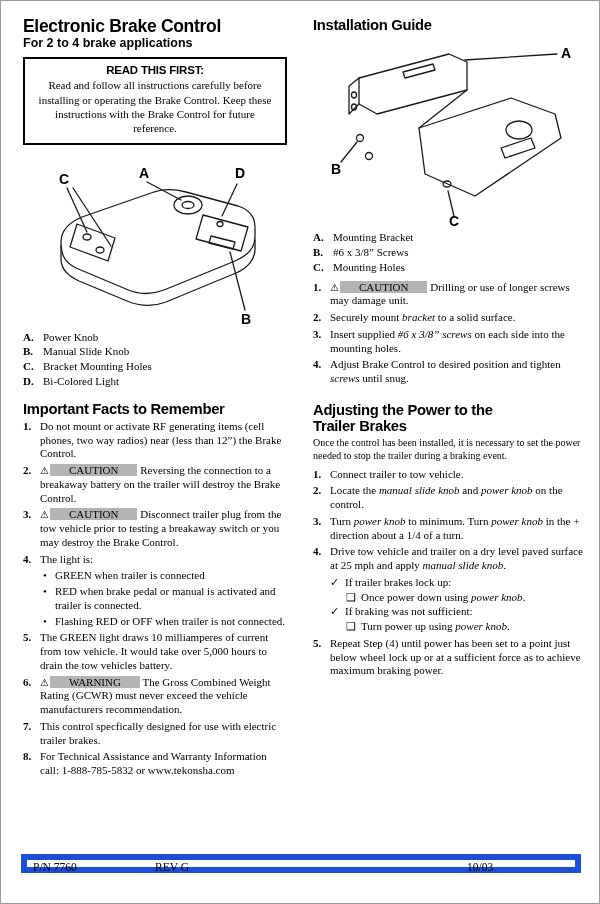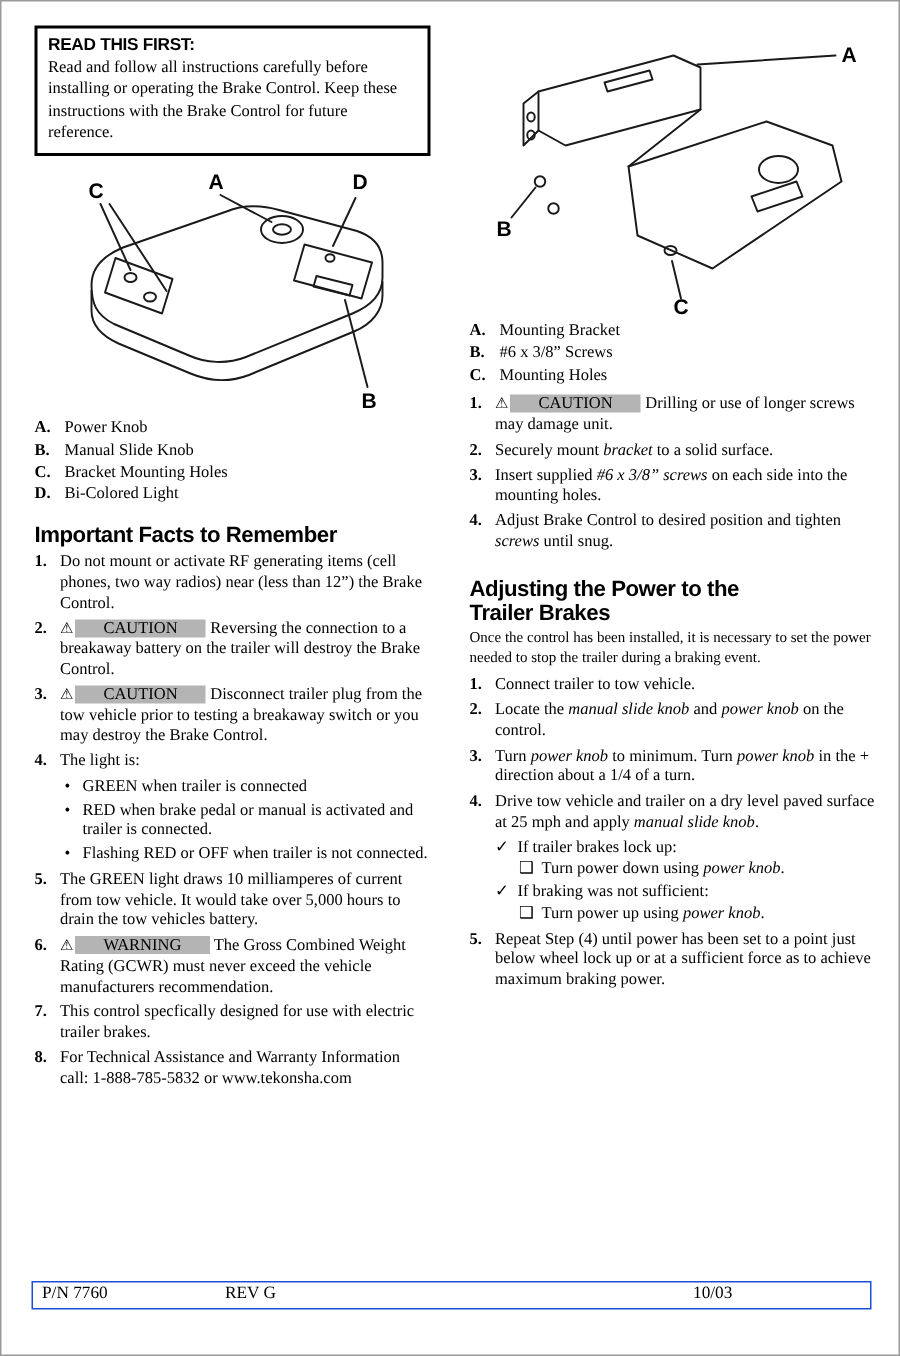--- a/index.html
+++ b/index.html
@@ -6,21 +6,21 @@
   html,body { background:#e8e8e8; }
   body { width:600px; height:904px; font-family:"Liberation Serif", serif; color:#000; }
   .page { position:relative; width:600px; height:904px; background:#fff; border:1px solid #9a9a9a; overflow:hidden; }
   .col-left  { position:absolute; left:22px;  top:16px; width:264px; }
   .col-right { position:absolute; left:312px; top:16px; width:270px; }
 
   h1, h2, h3 { font-family:"Liberation Sans", sans-serif; font-weight:bold; letter-spacing:-0.3px; }
   h1 { font-size:17.5px; line-height:1.05; }
   .subtitle { font-family:"Liberation Sans", sans-serif; font-weight:bold; font-size:12.5px; margin:1px 0 7px; }
   h2 { font-size:14.8px; line-height:1.1; margin:0 0 3px; }
-  .readbox { border:2px solid #000; padding:5px 7px 7px; margin-bottom:2px; }
+  .readbox { border:2px solid #000; padding:5px 7px 7px; margin-bottom:13px;text-align:center; }
   .readbox h3 { font-size:11.5px; margin-bottom:2px; letter-spacing:-0.2px; }
   .readbox p { font-size:11px; line-height:1.3; }
 
   .li { display:flex; font-size:11px; line-height:1.25; margin-bottom:3px; }
   .num { flex:0 0 17px; font-weight:bold; }
   .key { flex:0 0 20px; font-weight:bold; }
   .txt { flex:1; }
   .complist { margin:3px 0 6px; }
   .complist .li { margin-bottom:1px; }
   .bullet-row { margin-left:20px; margin-bottom:2px; }
@@ -33,33 +33,35 @@
   .it { font-style:italic; }
   [data-name="warning-icon"] { font-size:10px; margin-right:1px; }
 
   .intro { font-size:10px; line-height:1.27; margin:0 0 5px; }
   .steps { margin-bottom:4px; }
 
   svg { display:block; margin:2px 0; }
   svg path, svg line, svg ellipse, svg circle { stroke:#1a1a1a; fill:none; stroke-width:1.3; stroke-linejoin:round; stroke-linecap:round; }
   svg text { fill:#000; stroke:none; font-family:"Liberation Sans", sans-serif; font-weight:bold; font-size:14px; }
 
-  .pn-box { position:absolute; left:20px; right:18px; bottom:30px; height:19px; border:1px solid #1d4ed8; }
+  .pn-box { position:absolute; left:20px; right:18px; bottom:30px; height:19px; border:6px solid #1d4ed8; }
   .pn-box span { position:absolute; top:1px; font-size:11.5px; }
   .pn  { left:6px; }
   .rev { left:128px; }
   .dt  { left:440px; }
   .copyright { position:absolute; left:44px; bottom:10px; font-family:"Liberation Sans", sans-serif; font-size:11px; }
 </style>
 </head>
 <body>
 
 <div class="page" data-name="manual-page">
 
   <div class="col-left" data-name="left-column">
+    <h1 data-name="page-title">Electronic Brake Control</h1>
+    <div class="subtitle" data-name="page-subtitle">For 2 to 4 brake applications</div>
 
     <div class="readbox" data-name="read-this-first-box">
       <h3 data-name="read-first-heading">READ THIS FIRST:</h3>
       <p data-name="read-first-body">Read and follow all instructions carefully before installing or operating the Brake Control.  Keep these instructions with the Brake Control for future reference.</p>
     </div>
 
 
     <svg width="264" height="170" viewBox="0 0 264 170" data-name="components-diagram">
       <g data-name="leader-lines">
         <line x1="44" y1="30" x2="64" y2="74"></line>
@@ -159,20 +161,21 @@
         <span class="txt" data-name="item-text"><span>This control specfically designed for use with electric trailer brakes.</span></span>
       </div>
       <div class="li" data-name="fact-item">
         <span class="num" data-name="item-number">8.</span>
         <span class="txt" data-name="item-text"><span>For Technical Assistance and Warranty Information call:  1-888-785-5832 or www.tekonsha.com</span></span>
       </div>
     </div>
   </div>
 
   <div class="col-right" data-name="right-column">
+    <h2 data-name="installation-heading">Installation Guide</h2>
 
     <svg width="270" height="192" viewBox="0 0 270 192" data-name="installation-diagram">
       <g data-name="leader-lines">
         <line x1="152" y1="24" x2="244" y2="18"></line>
         <line x1="28" y1="126" x2="44" y2="106"></line>
         <line x1="141" y1="180" x2="135" y2="155"></line>
       </g>
       <g data-name="mounting-bracket">
         <path d="M46,42 L136,18 L154,26 L154,54 L64,78 L46,68 Z"></path>
         <path d="M46,42 L36,50 L36,78 L46,68"></path>
@@ -249,21 +252,21 @@
       <div class="li" data-name="step-item">
         <span class="num" data-name="item-number">4.</span>
         <span class="txt" data-name="item-text"><span>Drive tow vehicle and trailer on a dry level paved surface at 25 mph and apply </span><span class="it">manual slide knob</span><span>.</span></span>
       </div>
       <div class="li sub" data-name="condition-item">
         <span class="num" data-name="check-icon">✓</span>
         <span class="txt" data-name="item-text"><span>If trailer brakes lock up:</span></span>
       </div>
       <div class="li sub2" data-name="action-item">
         <span class="num" data-name="checkbox-icon">❑</span>
-        <span class="txt" data-name="item-text"><span>Turn power down using </span><span class="it">power knob</span><span>.</span></span>
+        <span class="txt" data-name="item-text"><span>Once power down using </span><span class="it">power knob</span><span>.</span></span>
       </div>
       <div class="li sub" data-name="condition-item">
         <span class="num" data-name="check-icon">✓</span>
         <span class="txt" data-name="item-text"><span>If braking was not sufficient:</span></span>
       </div>
       <div class="li sub2" data-name="action-item" style="margin-bottom:3px;">
         <span class="num" data-name="checkbox-icon">❑</span>
         <span class="txt" data-name="item-text"><span>Turn power up using </span><span class="it">power knob</span><span>.</span></span>
       </div>
       <div class="li" data-name="step-item">

